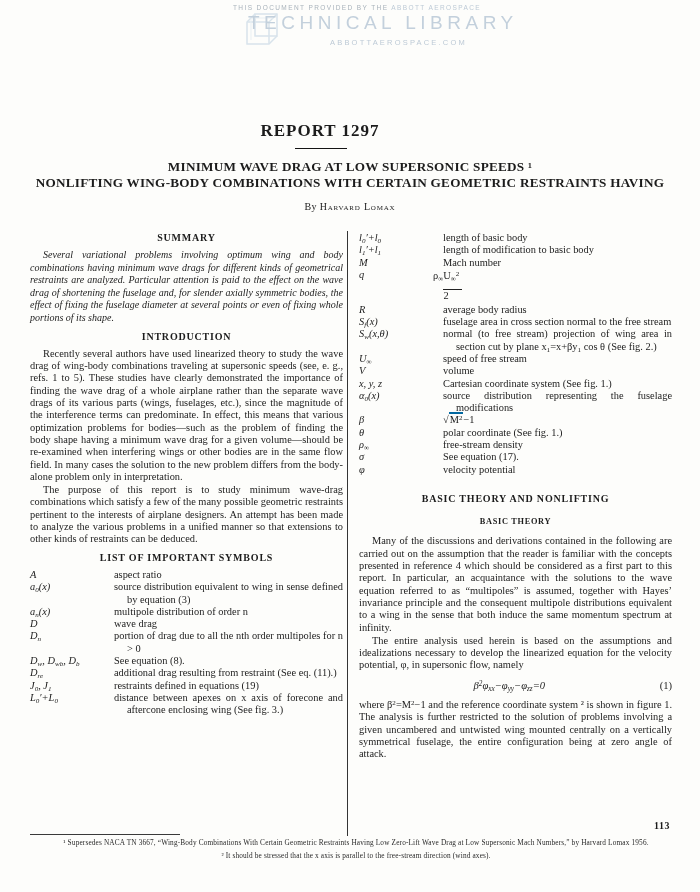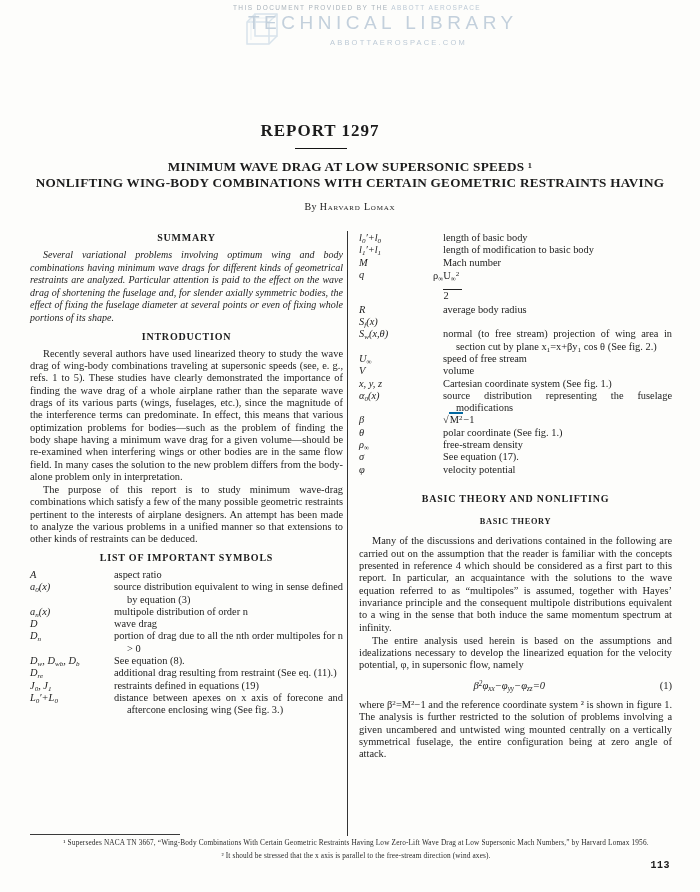--- a/index.html
+++ b/index.html
@@ -71,22 +71,22 @@
   
   .eqrow { display:flex; align-items:center; margin:8px 0 7px; font-size:10.6px; }
   .eq { flex:1; text-align:center; font-style:italic; }
   .eqno { flex:none; font-style:normal; }
 
   
   .footnotes { position:absolute; left:30px; top:834px; width:644px; }
   .fn-rule { width:150px; border-top:1px solid #3a3a3a; margin-bottom:3px; }
   .fn { font-size:7.3px; line-height:8.8px; text-align:center; text-indent:8px;
         letter-spacing:.15px; margin:4px; color:#2a2a2a; }
-  .page-num { position:absolute; right:30px; top:860px; font-size:10px; font-weight:bold;
-        letter-spacing:.5px;font-family:Liberation Mono, monospace; }
+  .page-num { position:absolute; right:30px; top:820px; font-size:10px; font-weight:bold;
+        letter-spacing:.5px; }
 </style>
 </head>
 <body>
 
 <div class="page">
 
   <div class="wm">
     <svg class="wm-cube" width="58" height="46" viewBox="0 0 58 46" fill="none">
       <g stroke="#cfdde8" stroke-width="1.5">
         <path d="M18 8 L40 8 L40 30 L18 30 Z"></path>
@@ -183,20 +183,21 @@
         <div class="symrow">
           <div class="sym">q</div>
           <div class="desc"><span class="frac"><span class="num">ρ<sub>∞</sub>U<sub>∞</sub><sup>2</sup></span><span class="den">2</span></span></div>
         </div>
         <div class="symrow">
           <div class="sym">R</div>
           <div class="desc">average body radius</div>
         </div>
         <div class="symrow">
           <div class="sym">S<sub>f</sub>(x)</div>
+          <div class="desc">fuselage area in cross section normal to the free stream</div>
         </div>
         <div class="symrow">
           <div class="sym">S<sub>w</sub>(x,θ)</div>
           <div class="desc">normal (to free stream) projection of wing area in section cut by plane x<sub>1</sub>=x+βy<sub>1</sub> cos θ (See fig. 2.)</div>
         </div>
         <div class="symrow">
           <div class="sym">U<sub>∞</sub></div>
           <div class="desc">speed of free stream</div>
         </div>
         <div class="symrow">

